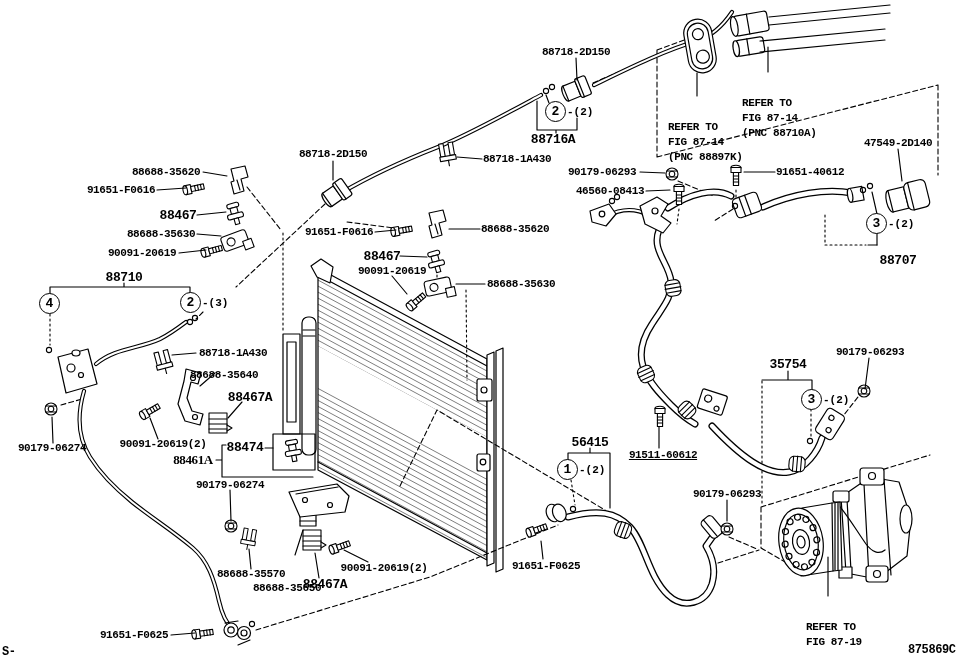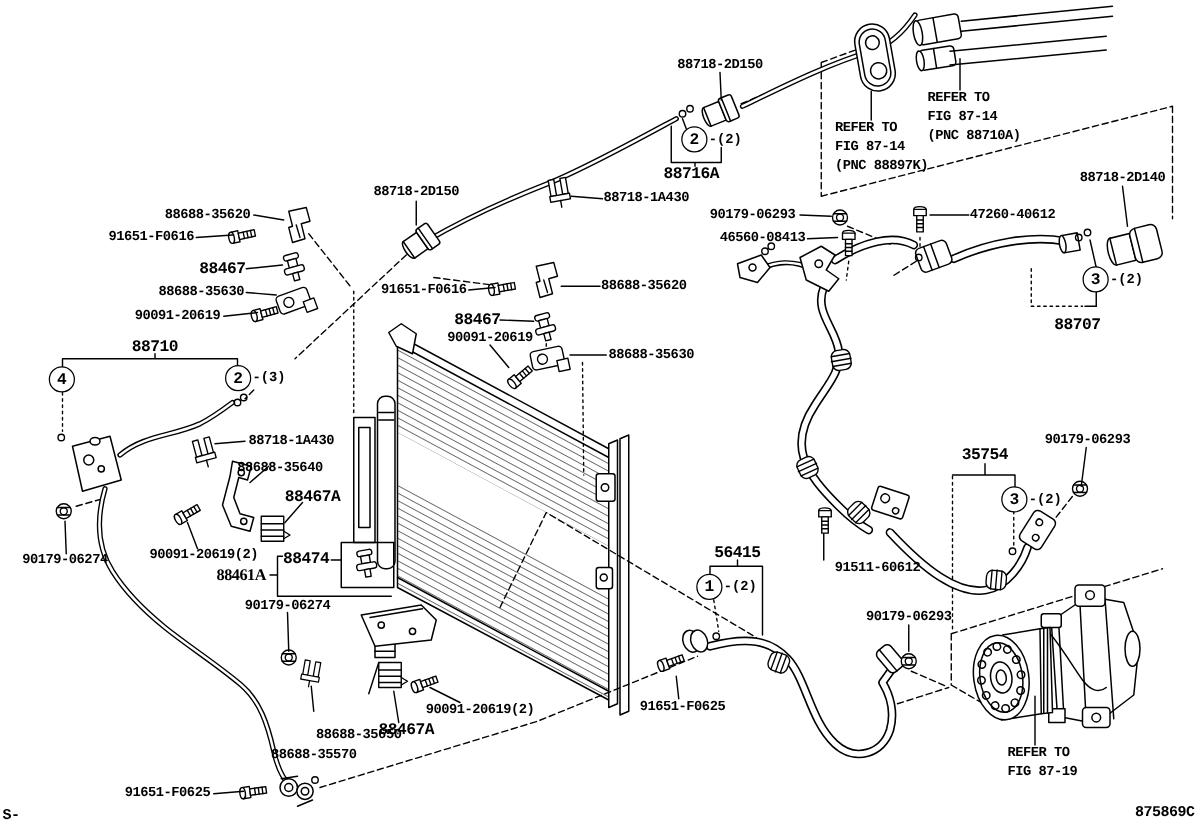--- a/index.html
+++ b/index.html
@@ -10,21 +10,21 @@
   .part-label{position:absolute;transform:translate(-50%,-50%);font-weight:bold;
               white-space:nowrap;letter-spacing:-0.4px;text-align:center;}
   .size-s{font-size:11px;}
   .size-b{font-size:13px;}
   .callout{position:absolute;display:flex;align-items:center;transform:translate(-11px,-11px);}
   .co-circle{width:19px;height:19px;border:1.7px solid #000;border-radius:50%;
              display:flex;align-items:center;justify-content:center;
              font-size:13px;font-weight:bold;background:#fff;}
   .co-suffix{font-size:11px;font-weight:bold;margin-left:1px;white-space:nowrap;}
   .refer-note{position:absolute;font-weight:bold;font-size:11px;line-height:15px;
-              white-space:pre;letter-spacing:-0.4px;}
+              white-space:pre;letter-spacing:-0.4px;margin-top:24px;}
   .corner-code{position:absolute;font-weight:bold;font-size:12px;letter-spacing:-0.4px;}
 </style>
 </head>
 <body>
 
 <div id="stage">
 
 <svg id="lineart" width="960" height="663" viewBox="0 0 960 663">
   <defs>
     <pattern id="fins" patternUnits="userSpaceOnUse" width="10" height="5.3" patternTransform="rotate(28.3)">
@@ -343,54 +343,54 @@
 </svg>
 
 <div id="overlay">
   <div class="corner-code" style="left:2px;top:645px">S-</div>
   <div class="corner-code" style="left:908px;top:643px">875869C</div>
 <div class="part-label size-s" style="left: 576px; top: 52px;">88718-2D150</div>
       <div class="part-label size-s" style="left: 517px; top: 159px;">88718-1A430</div>
       <div class="part-label size-b" style="left: 553px; top: 139px;">88716A</div>
       <div class="part-label size-s" style="left: 333px; top: 154px;">88718-2D150</div>
       <div class="part-label size-s" style="left: 602px; top: 172px;">90179-06293</div>
-      <div class="part-label size-s" style="left: 810px; top: 172px;">47260-40612</div>
+      <div class="part-label size-s" style="left: 810px; top: 172px;">91651-40612</div>
       <div class="part-label size-s" style="left: 610px; top: 191px;">46560-08413</div>
-      <div class="part-label size-s" style="left: 898px; top: 143px;">88718-2D140</div>
+      <div class="part-label size-s" style="left: 898px; top: 143px;">47549-2D140</div>
       <div class="part-label size-s" style="left: 166px; top: 172px;">88688-35620</div>
       <div class="part-label size-s" style="left: 121px; top: 190px;">91651-F0616</div>
       <div class="part-label size-b" style="left: 178px; top: 215px;">88467</div>
       <div class="part-label size-s" style="left: 161px; top: 234px;">88688-35630</div>
       <div class="part-label size-s" style="left: 142px; top: 253px;">90091-20619</div>
       <div class="part-label size-s" style="left: 339px; top: 232px;">91651-F0616</div>
       <div class="part-label size-s" style="left: 515px; top: 229px;">88688-35620</div>
       <div class="part-label size-b" style="left: 382px; top: 256px;">88467</div>
       <div class="part-label size-s" style="left: 392px; top: 271px;">90091-20619</div>
       <div class="part-label size-s" style="left: 521px; top: 284px;">88688-35630</div>
       <div class="part-label size-b" style="left: 124px; top: 277px;">88710</div>
       <div class="part-label size-s" style="left: 233px; top: 353px;">88718-1A430</div>
       <div class="part-label size-s" style="left: 224px; top: 375px;">88688-35640</div>
       <div class="part-label size-b" style="left: 250px; top: 397px;">88467A</div>
       <div class="part-label size-s" style="left: 163px; top: 444px;">90091-20619(2)</div>
       <div class="part-label size-b" style="left: 245px; top: 447px;">88474</div>
       <div class="part-label size-b" style="left: 193px; top: 460px; font-family: Liberation Serif, serif;">88461A</div>
       <div class="part-label size-s" style="left: 52px; top: 448px;">90179-06274</div>
       <div class="part-label size-s" style="left: 230px; top: 485px;">90179-06274</div>
       <div class="part-label size-s" style="left: 287px; top: 588px;">88688-35650</div>
-      <div class="part-label size-s" style="left: 251px; top: 604px;">88688-35570</div>
+      <div class="part-label size-s" style="left: 251px; top: 574px;">88688-35570</div>
       <div class="part-label size-b" style="left: 325px; top: 584px;">88467A</div>
       <div class="part-label size-s" style="left: 384px; top: 568px;">90091-20619(2)</div>
       <div class="part-label size-s" style="left: 134px; top: 635px;">91651-F0625</div>
       <div class="part-label size-b" style="left: 590px; top: 442px;">56415</div>
-      <div class="part-label size-s" style="left: 702px; top: 455px;">91511-60612</div>
+      <div class="part-label size-s" style="left: 663px; top: 455px; text-decoration: underline;">91511-60612</div>
       <div class="part-label size-s" style="left: 727px; top: 494px;">90179-06293</div>
       <div class="part-label size-s" style="left: 546px; top: 566px;">91651-F0625</div>
       <div class="part-label size-s" style="left: 870px; top: 352px;">90179-06293</div>
       <div class="part-label size-b" style="left: 788px; top: 364px;">35754</div>
-      <div class="part-label size-b" style="left: 862px; top: 260px;">88707</div>
+      <div class="part-label size-b" style="left: 898px; top: 260px;">88707</div>
       <div class="callout" style="left: 556px; top: 112px;">
         <span class="co-circle">2</span>
         <span class="co-suffix">-(2)</span>
       </div>
       <div class="callout" style="left: 50px; top: 304px;">
         <span class="co-circle">4</span>
       </div>
       <div class="callout" style="left: 191px; top: 303px;">
         <span class="co-circle">2</span>
         <span class="co-suffix">-(3)</span>

